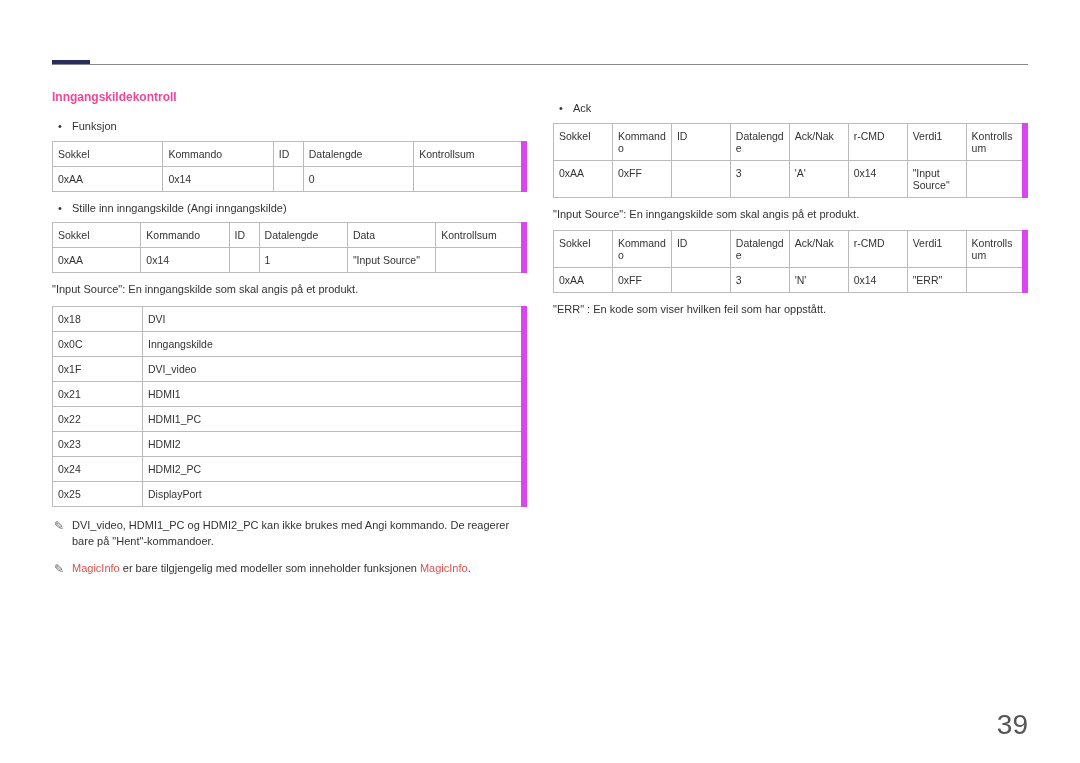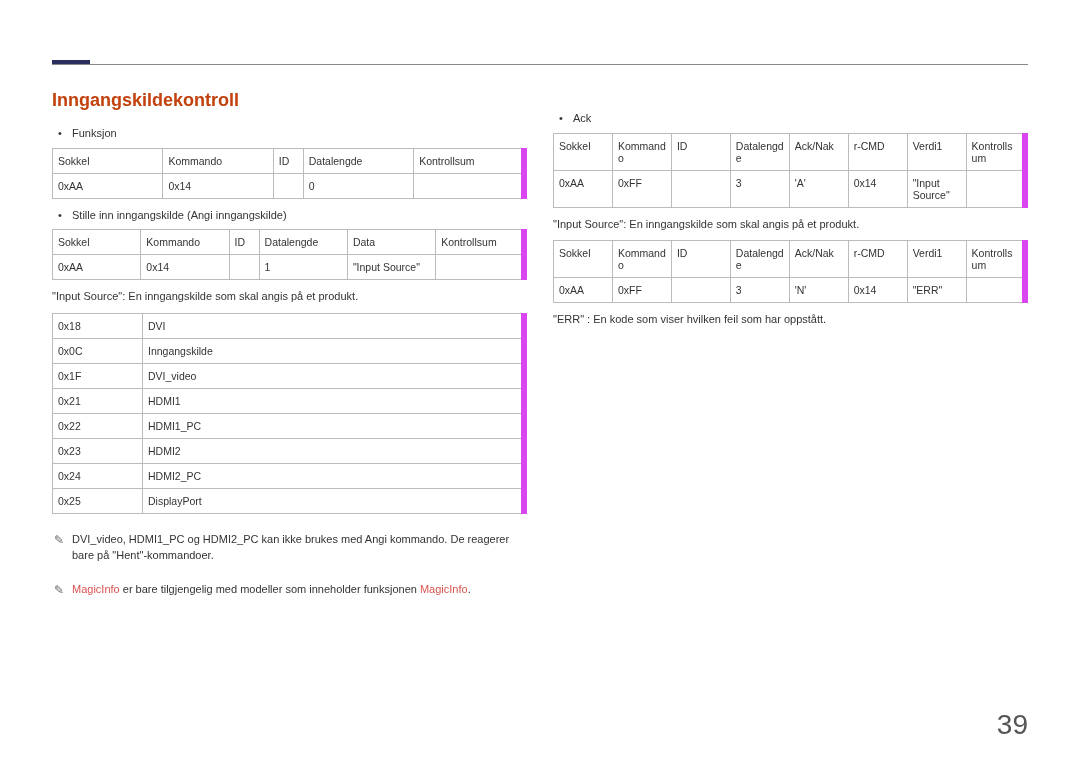--- a/index.html
+++ b/index.html
@@ -28,23 +28,23 @@
     height: 4px;
     background: #2a2e5c;
   }
   .columns {
     display: flex;
     gap: 26px;
     margin-top: 40px;
   }
   .col { flex: 1; }
   h2.section-title {
-    font-size: 18px;
+    font-size: 12px;
     font-weight: 600;
-    color: #c2410c;
+    color: #ec4899;
     margin-bottom: 14px;
   }
   ul.bullets { list-style: none; padding: 0; margin: 0; }
   ul.bullets > li {
     position: relative;
     padding-left: 20px;
     margin-bottom: 6px;
     line-height: 1.5;
   }
   ul.bullets > li::before {
@@ -74,21 +74,21 @@
   }
   table.data th:last-child, table.data td:last-child { border-right: 6px solid #d946ef; }
   table.data th { color: #333; }
   .desc {
     margin: 4px 0 8px 0;
     line-height: 1.5;
   }
   .note {
     position: relative;
     padding-left: 20px;
-    margin: 17px 0;
+    margin: 10px 0;
     line-height: 1.5;
   }
   .note::before {
     content: "✎";
     position: absolute;
     left: 2px;
     top: 0;
     color: #666;
     font-size: 12px;
   }
@@ -214,21 +214,21 @@
         </tbody>
     </table>
 
     <p class="note">DVI_video, HDMI1_PC og HDMI2_PC kan ikke brukes med Angi kommando. De reagerer bare på "Hent"-kommandoer.</p>
     <p class="note">
       <span class="highlight">MagicInfo</span><span> er bare tilgjengelig med modeller som inneholder funksjonen </span><span class="highlight">MagicInfo</span><span>.</span>
     </p>
   </div>
 
   <div class="col">
-    <ul class="bullets" style="margin-top:20px;">
+    <ul class="bullets" style="margin-top:10px;">
       <li>
         <span>Ack</span>
       </li>
     </ul>
 
     <table class="data w7">
       <thead>
           <tr id="t3h">
             <th>Sokkel</th>
             <th>Kommando</th>

